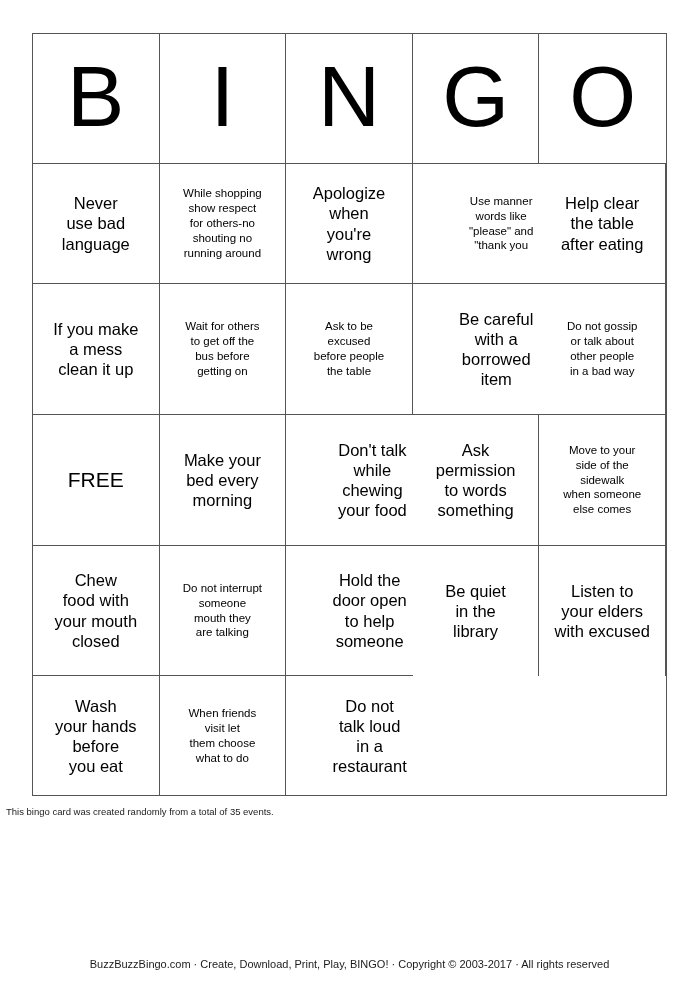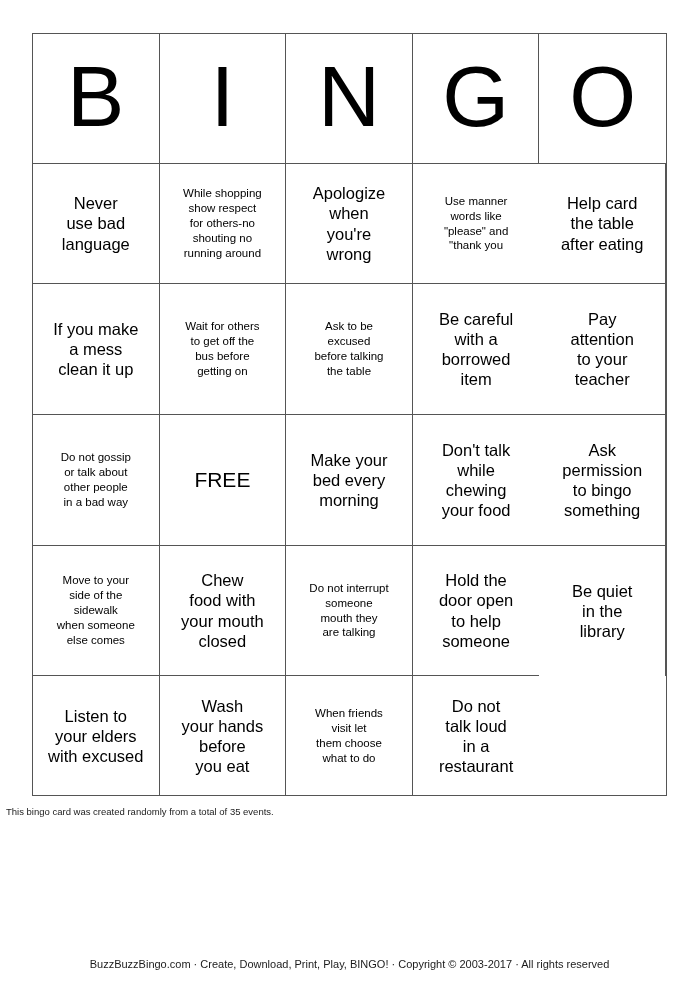--- a/index.html
+++ b/index.html
@@ -56,21 +56,21 @@
   .bingo-cell {
     border-right: 1px solid #555555;
     border-bottom: 1px solid #555555;
     box-sizing: border-box;
     display: flex;
     align-items: center;
     justify-content: center;
     text-align: center;
     padding: 4px 6px;
   }
-  .bingo-cell.last-col { border-right: none; }
+  .bingo-cell.last-col { border-right: none; justify-content: flex-end; }
   .bingo-cell.last-row { border-bottom: none; }
 
   .cell-text {
     white-space: pre-line;
     line-height: 1.22;
   }
   
   .cell-text.size-lg { font-size: 16.5px; }
   
   .cell-text.size-sm { font-size: 11.5px; line-height: 1.30; }
@@ -131,55 +131,49 @@
 wrong</span>
       </div>
     <div class="bingo-cell last-col">
         <span class="cell-text size-sm">Use manner
 words like
 "please" and
 "thank you</span>
       </div>
 
     <div class="bingo-cell">
-        <span class="cell-text size-lg">Help card
+        <span class="cell-text size-lg">Help clear
 the table
 after eating</span>
       </div>
     <div class="bingo-cell">
         <span class="cell-text size-lg">If you make
 a mess
 clean it up</span>
       </div>
     <div class="bingo-cell">
         <span class="cell-text size-sm">Wait for others
 to get off the
 bus before
 getting on</span>
       </div>
     <div class="bingo-cell">
         <span class="cell-text size-sm">Ask to be
 excused
-before talking
+before people
 the table</span>
       </div>
     <div class="bingo-cell last-col">
         <span class="cell-text size-lg">Be careful
 with a
 borrowed
 item</span>
       </div>
 
     <div class="bingo-cell">
-        <span class="cell-text size-lg">Pay
-attention
-to your
-teacher</span>
-      </div>
-    <div class="bingo-cell">
         <span class="cell-text size-sm">Do not gossip
 or talk about
 other people
 in a bad way</span>
       </div>
     <div class="bingo-cell">
         <span class="cell-text size-free">FREE</span>
       </div>
     <div class="bingo-cell">
         <span class="cell-text size-lg">Make your
@@ -189,21 +183,21 @@
     <div class="bingo-cell last-col">
         <span class="cell-text size-lg">Don't talk
 while
 chewing
 your food</span>
       </div>
 
     <div class="bingo-cell">
         <span class="cell-text size-lg">Ask
 permission
-to bingo
+to words
 something</span>
       </div>
     <div class="bingo-cell">
         <span class="cell-text size-sm">Move to your
 side of the
 sidewalk
 when someone
 else comes</span>
       </div>
     <div class="bingo-cell">

